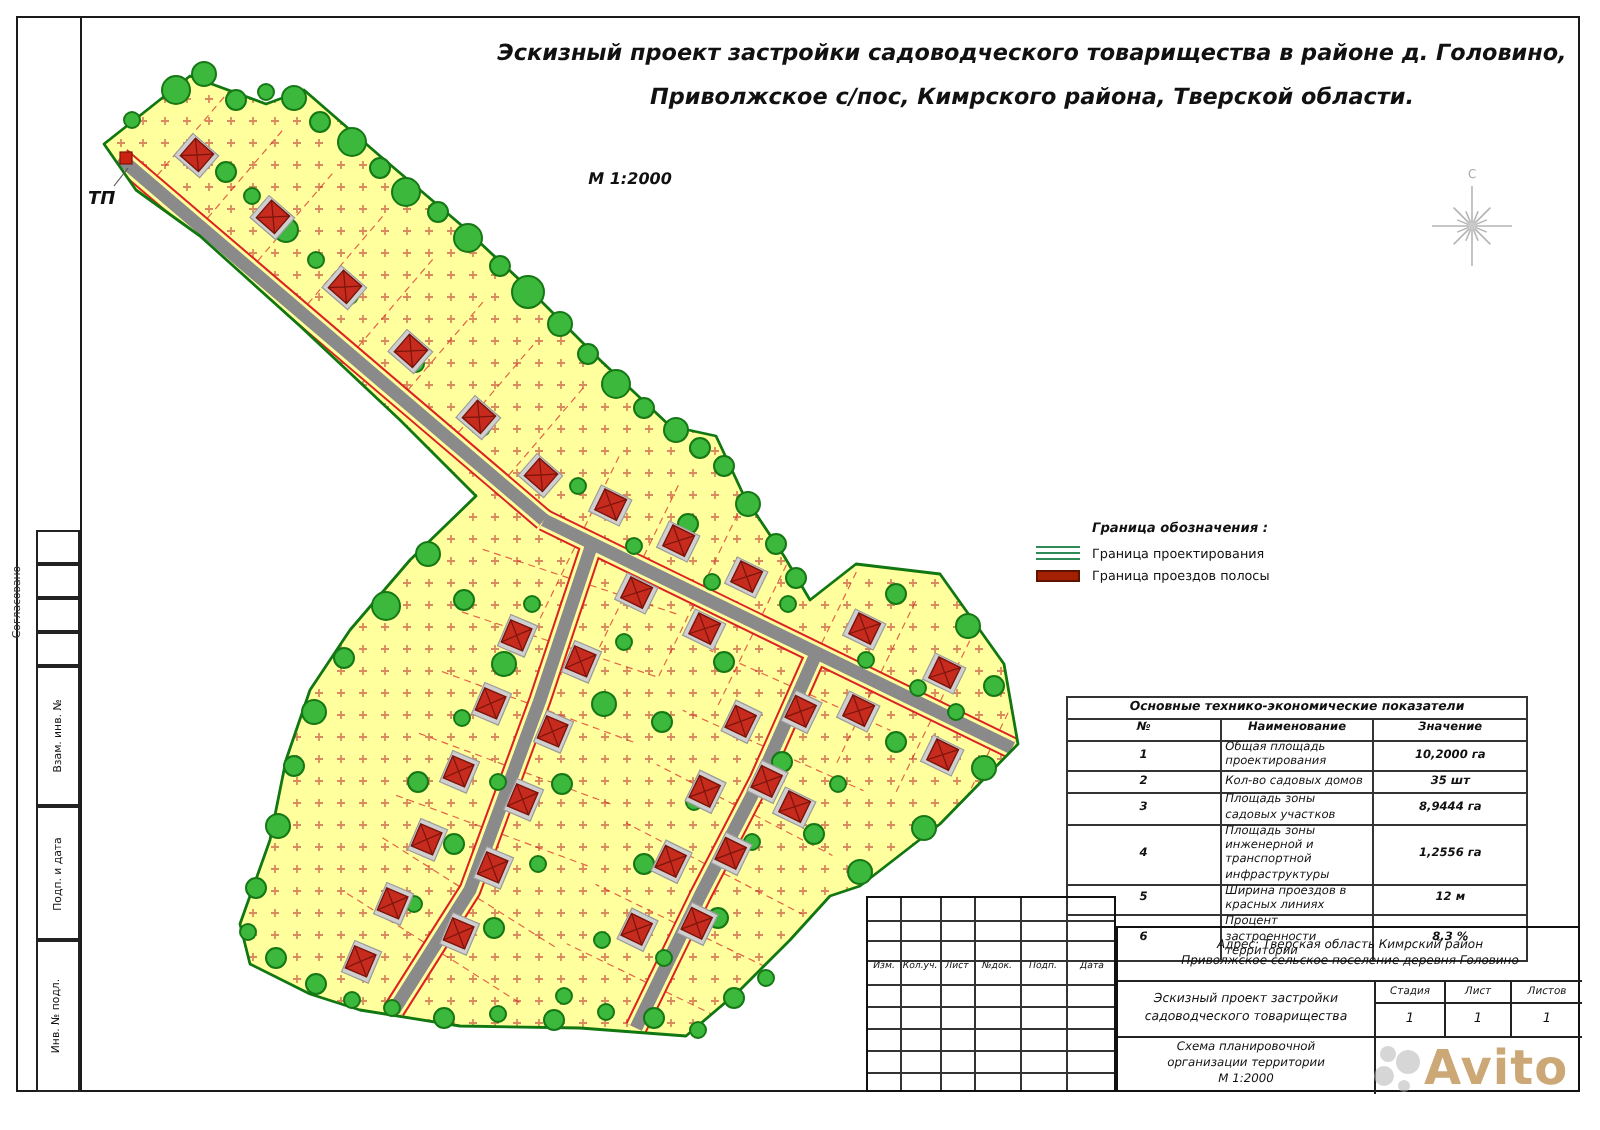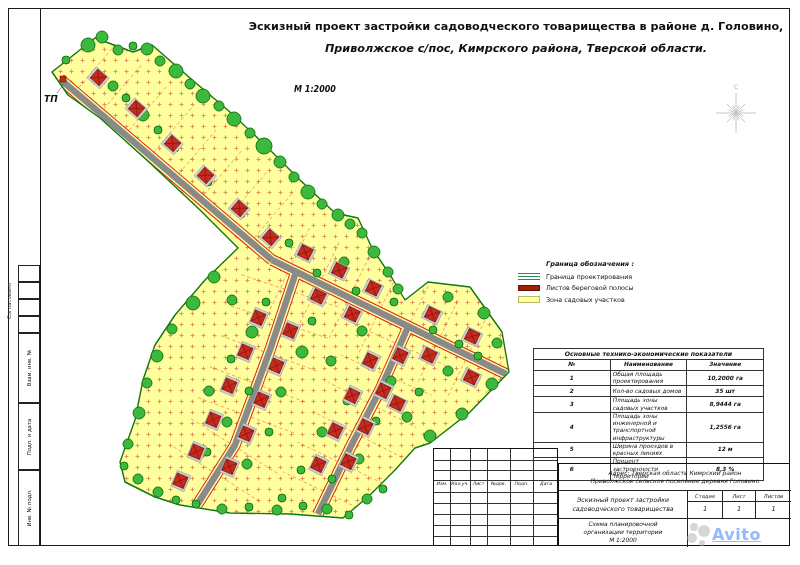--- a/index.html
+++ b/index.html
@@ -2,21 +2,21 @@
 <html><head>
 <meta charset="utf-8">
 <style>
   html,body{margin:0;padding:0;background:#fff;}
   body{width:800px;height:565px;position:relative;overflow:hidden;
        font-family:"DejaVu Sans","Liberation Sans",sans-serif;color:#111;}
   .abs{position:absolute;}
   .frame{left:8px;top:8px;width:780px;height:536px;border:1.6px solid #1a1a1a;}
   .innerline{left:40px;top:8px;width:0;height:538px;border-left:1px solid #1a1a1a;}
   #map{left:0;top:0;width:800px;height:565px;}
-  .title1{left:238px;top:20px;width:556px;text-align:center;font-size:11.2px;font-weight:bold;}
+  .title1{left:238px;top:20px;width:556px;text-align:center;font-size:11.2px;font-weight:bold;font-style:italic;}
   .title2{left:238px;top:42px;width:556px;text-align:center;font-size:11.2px;font-weight:bold;font-style:italic;}
   .subtitle{left:190px;top:82px;width:250px;text-align:center;font-size:8.8px;font-weight:bold;font-style:italic;}
   .subtitle .scale{margin-top:3px;font-size:8px;}
   
   .legend{left:518px;top:260px;width:210px;}
   .legend-title{margin-left:28px;font-size:6.6px;font-weight:bold;font-style:italic;margin-bottom:3px;}
   .legend-row{display:flex;align-items:center;height:11.6px;}
   .sw{width:22px;height:7px;margin-right:6px;flex:none;box-sizing:border-box;}
   .sw-green-lines{border-top:1.5px solid #2e8b57;border-bottom:1.5px solid #2e8b57;
      background:linear-gradient(#fff 42%,#2e8b57 42%,#2e8b57 58%,#fff 58%);}
@@ -52,21 +52,21 @@
          text-align:center;line-height:15px;box-sizing:border-box;}
   .sheetname{left:0;top:55px;width:129px;height:28px;border-right:0.9px solid #222;font-size:5.9px;line-height:1.3;}
   
   .sidebox{position:absolute;left:18px;width:22px;border:1px solid #222;box-sizing:border-box;
            display:flex;align-items:center;justify-content:center;}
   .sidebox span{transform:rotate(-90deg);white-space:nowrap;font-size:5.4px;}
   .approve{left:2px;top:268px;width:14px;height:66px;display:flex;align-items:center;justify-content:center;}
   .approve span{transform:rotate(-90deg);white-space:nowrap;font-size:5.4px;color:#333;}
   
   .watermark{left:684px;top:514px;width:110px;height:40px;opacity:0.55;display:flex;align-items:center;}
-  .watermark .wm-text{font-size:16px;font-weight:bold;color:#3b82f6;letter-spacing:0.5px;text-decoration:underline;}
+  .watermark .wm-text{font-size:24px;font-weight:bold;color:#a16207;letter-spacing:0.5px;}
 </style>
 </head>
 <body>
 
 <div>
   <div class="abs frame"></div>
   <div class="abs innerline"></div>
 
   <svg id="map" class="abs" viewBox="0 0 800 565">
       <defs>
@@ -437,25 +437,21 @@
 
   <div class="abs legend">
     <div class="legend-title">Граница обозначения :</div>
     <div id="legend-items">
         <div class="legend-row">
           <div class="sw sw-green-lines"></div>
           <div class="legend-label">Граница проектирования</div>
         </div>
         <div class="legend-row">
           <div class="sw sw-dark-red-bar"></div>
-          <div class="legend-label">Листов береговой полосы</div>
-        </div>
-        <div class="legend-row">
-          <div class="sw sw-yellow-fill"></div>
-          <div class="legend-label">Зона садовых участков</div>
+          <div class="legend-label">Граница проездов полосы</div>
         </div>
       </div>
   </div>
 
   <table class="abs tep" id="tep">
       <tbody>
         <tr>
           <td colspan="3" class="t-title">Основные технико-экономические показатели</td>
         </tr>
         <tr>

